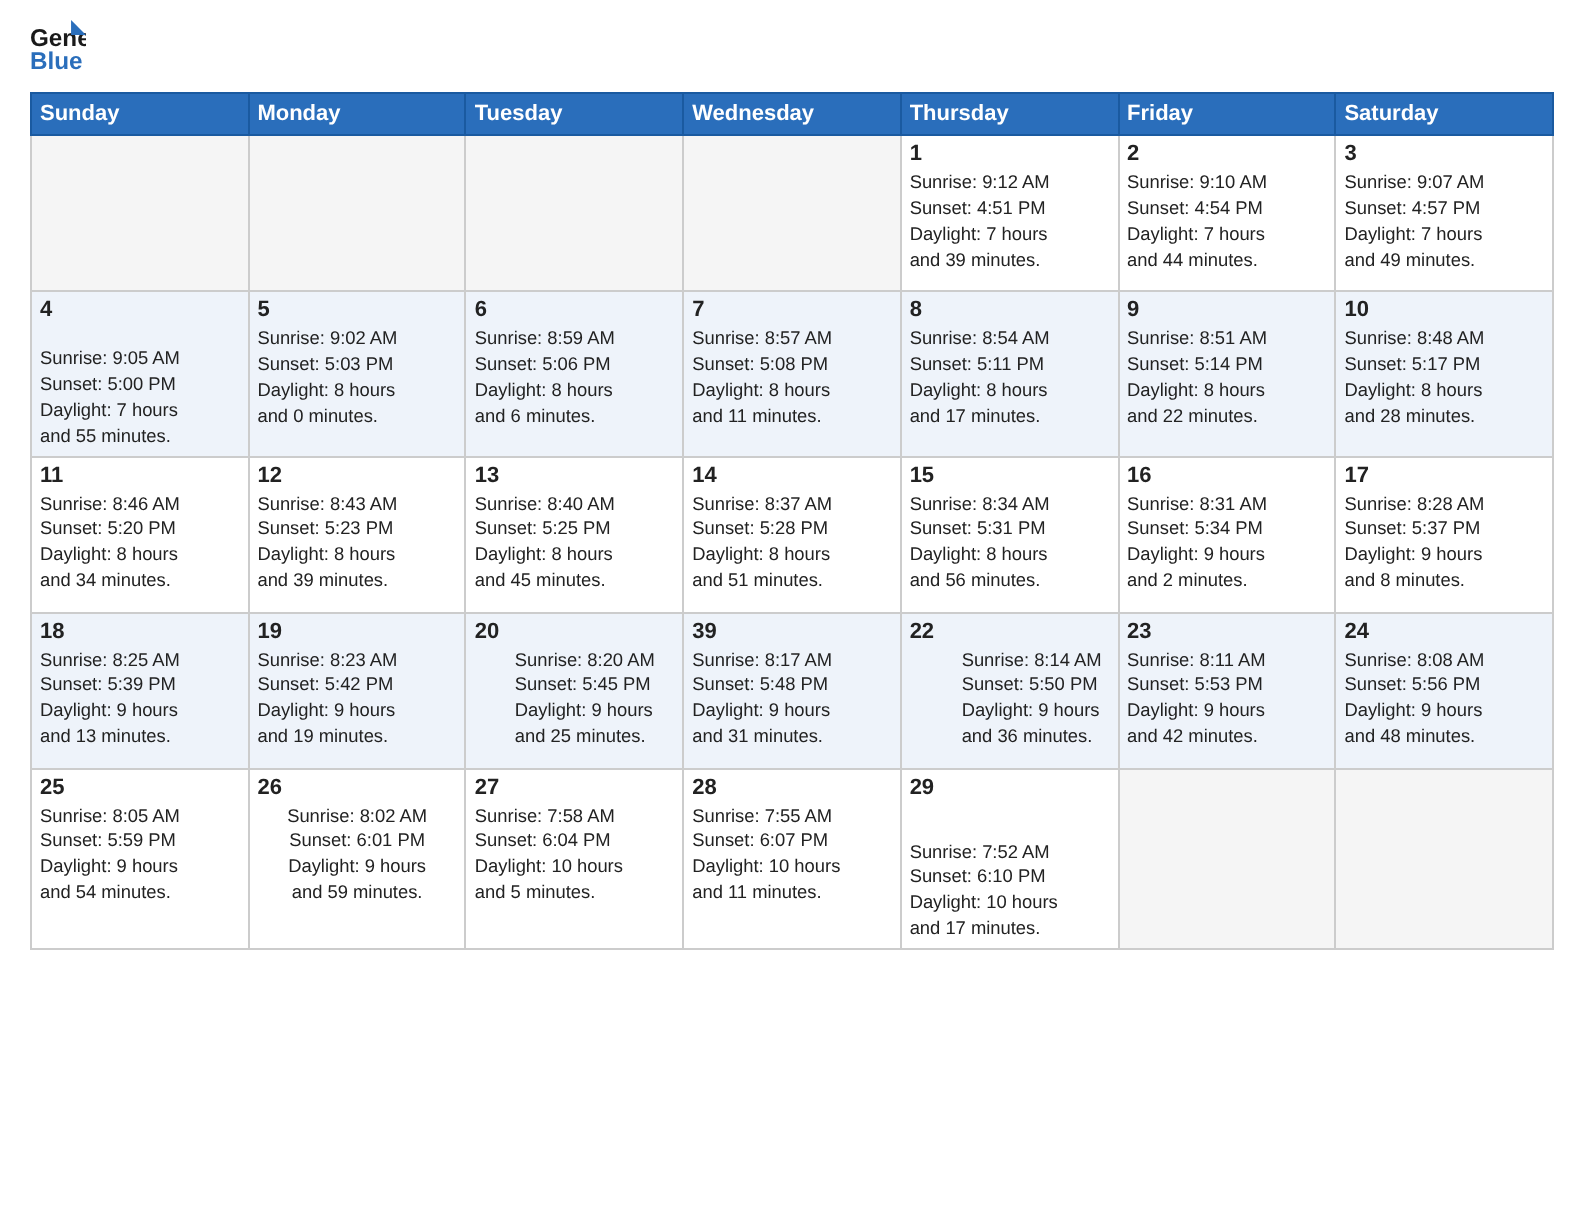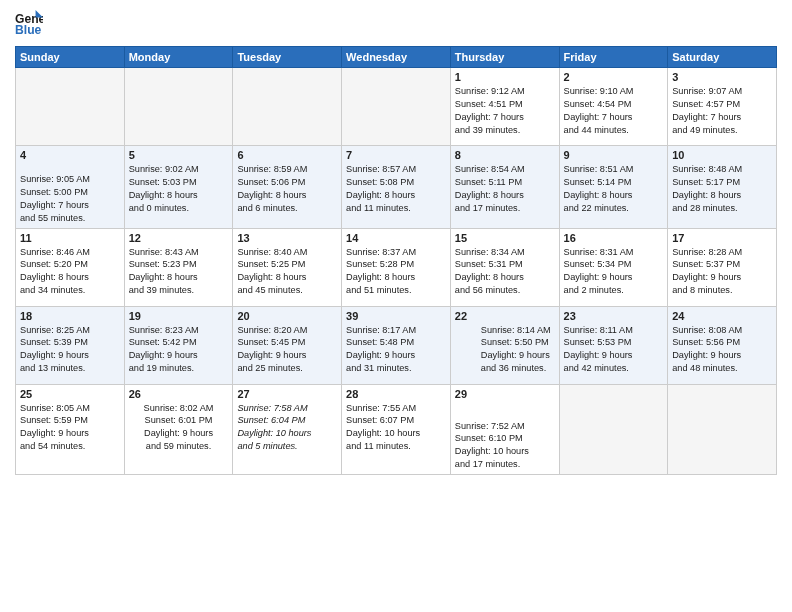--- a/index.html
+++ b/index.html
@@ -254,21 +254,21 @@
           </td>
           <td>
             <div class="day-number">19</div>
             <div class="day-info" style="white-space: pre-line;">Sunrise: 8:23 AM
 Sunset: 5:42 PM
 Daylight: 9 hours
 and 19 minutes.</div>
           </td>
           <td>
             <div class="day-number">20</div>
-            <div class="day-info" style="white-space: pre-line;">Sunrise: 8:20 AM
+            <div class="day-info" style="white-space: pre-line; margin-left: 20px;">Sunrise: 8:20 AM
 Sunset: 5:45 PM
 Daylight: 9 hours
 and 25 minutes.</div>
           </td>
           <td>
             <div class="day-number">39</div>
             <div class="day-info" style="white-space: pre-line;">Sunrise: 8:17 AM
 Sunset: 5:48 PM
 Daylight: 9 hours
 and 31 minutes.</div>
@@ -305,21 +305,21 @@
           </td>
           <td>
             <div class="day-number">26</div>
             <div class="day-info" style="white-space: pre-line; text-align: center;">Sunrise: 8:02 AM
 Sunset: 6:01 PM
 Daylight: 9 hours
 and 59 minutes.</div>
           </td>
           <td>
             <div class="day-number">27</div>
-            <div class="day-info" style="white-space: pre-line; font-style: italic;">Sunrise: 7:58 AM
+            <div class="day-info" style="white-space: pre-line;">Sunrise: 7:58 AM
 Sunset: 6:04 PM
 Daylight: 10 hours
 and 5 minutes.</div>
           </td>
           <td>
             <div class="day-number">28</div>
             <div class="day-info" style="white-space: pre-line;">Sunrise: 7:55 AM
 Sunset: 6:07 PM
 Daylight: 10 hours
 and 11 minutes.</div>

